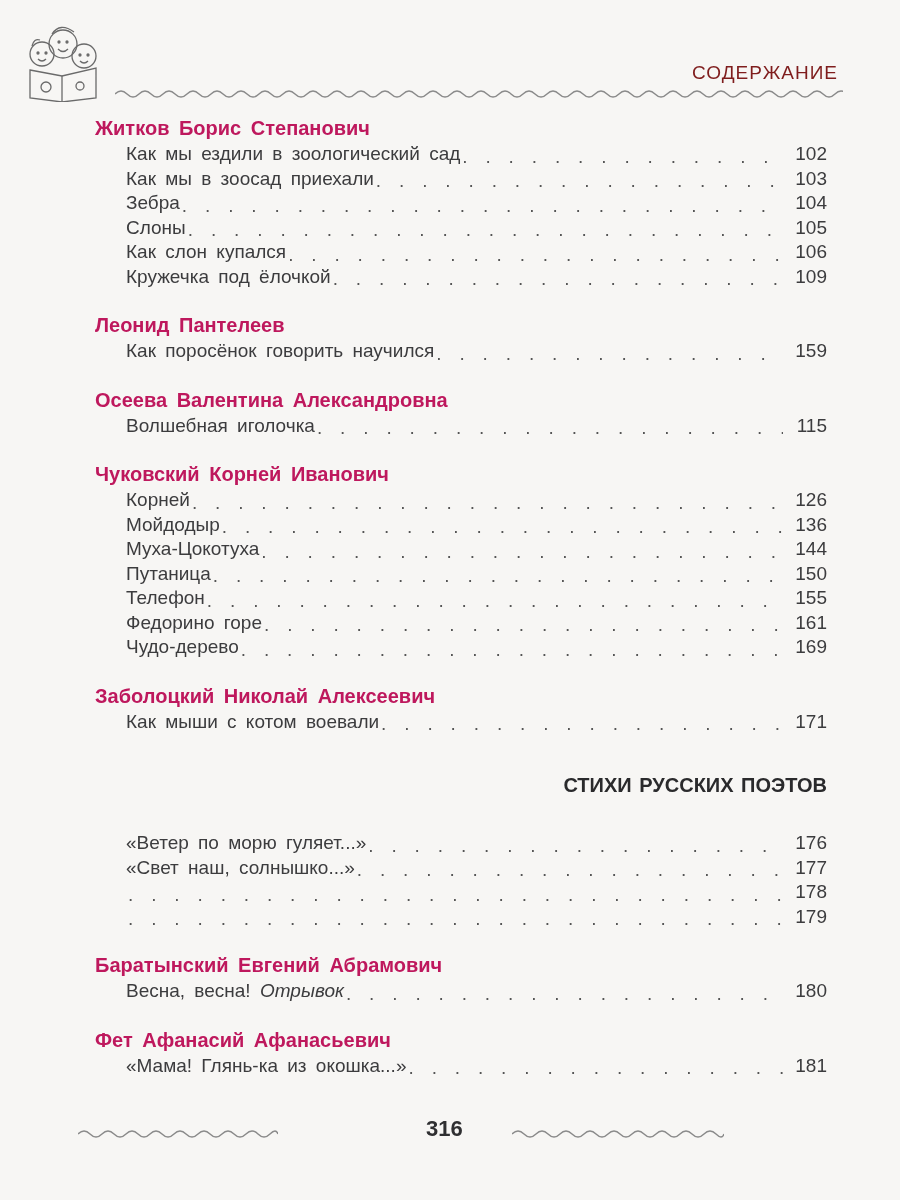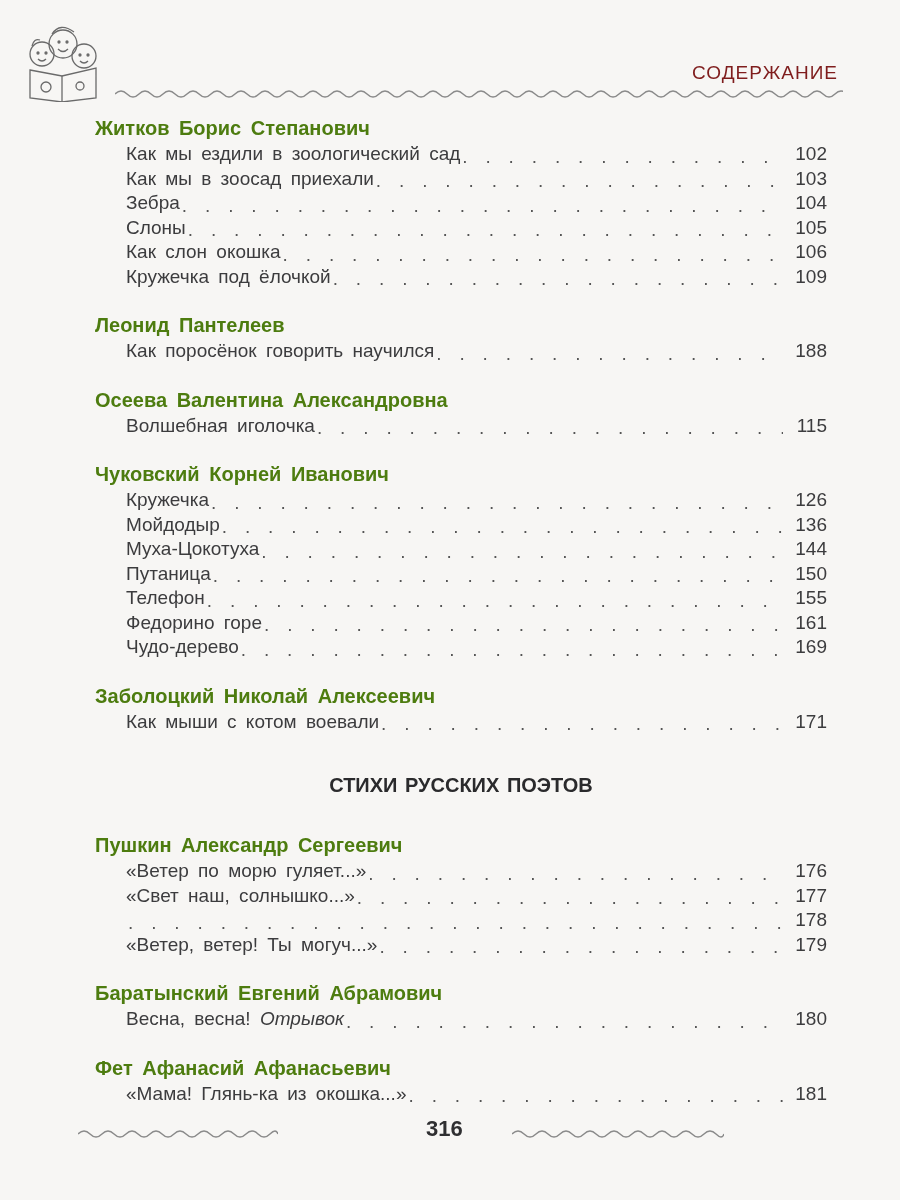--- a/index.html
+++ b/index.html
@@ -11,38 +11,38 @@
     position:relative;
   }
   .logo { position:absolute; left:22px; top:10px; width:82px; height:92px; }
   .header-title {
     position:absolute; right:62px; top:62px;
     font-size:19px; letter-spacing:1px; color:#7f1d1d;
   }
   .wave-top { position:absolute; left:115px; top:88px; width:728px; height:12px; }
   .toc { position:absolute; left:95px; top:114px; width:732px; }
   .author {
-    font-weight:bold; font-size:20px; color:#4d7c0f;
+    font-weight:bold; font-size:20px; color:#be185d;
     word-spacing:4px; height:28px; line-height:28px;
   }
   .entry {
     display:flex; align-items:flex-end;
     margin-left:31px; font-size:19px; height:24.5px; line-height:24.5px;
     word-spacing:4px; color:#3c3c3e;
   }
   .entry .title { white-space:nowrap; }
   .entry .title i { font-style:italic; }
   .entry .leader {
     flex:1; overflow:hidden; white-space:nowrap; margin:0 6px 0 2px;
     letter-spacing:4.3px; color:#555; line-height:20px;
   }
   .entry .page { width:38px; text-align:right; white-space:nowrap; }
   .group { margin-bottom:22px; }
   .section-title {
-    text-align:center; font-weight:bold; font-size:20px; color:#2a2a2c;
+    text-align:right; font-weight:bold; font-size:20px; color:#2a2a2c;
     margin:40px 0 34px 0; word-spacing:2px;
   }
   .footer { position:absolute; left:0; top:1112px; width:764px; height:40px; }
   .wave-bl { position:absolute; left:78px; top:16px; width:200px; height:12px; }
   .wave-br { position:absolute; left:512px; top:16px; width:212px; height:12px; }
   .page-num {
     position:absolute; left:426px; top:4px; font-weight:bold; font-size:22px; color:#2f2f31;
   }
 </style>
 </head>
@@ -91,53 +91,53 @@
         <span class="title">Зебра</span>
         <span class="leader">. . . . . . . . . . . . . . . . . . . . . . . . . . . . . . . . . . . . . . . . . . . . . . . . . . . . . . . . . . . . . . . . . . . . . . . .</span>
         <span class="page">104</span>
       </div>
     <div class="entry">
         <span class="title">Слоны</span>
         <span class="leader">. . . . . . . . . . . . . . . . . . . . . . . . . . . . . . . . . . . . . . . . . . . . . . . . . . . . . . . . . . . . . . . . . . . . . . . .</span>
         <span class="page">105</span>
       </div>
     <div class="entry">
-        <span class="title">Как слон окошка</span>
+        <span class="title">Как слон купался</span>
         <span class="leader">. . . . . . . . . . . . . . . . . . . . . . . . . . . . . . . . . . . . . . . . . . . . . . . . . . . . . . . . . . . . . . . . . . . . . . . .</span>
         <span class="page">106</span>
       </div>
     <div class="entry">
         <span class="title">Кружечка под ёлочкой</span>
         <span class="leader">. . . . . . . . . . . . . . . . . . . . . . . . . . . . . . . . . . . . . . . . . . . . . . . . . . . . . . . . . . . . . . . . . . . . . . . .</span>
         <span class="page">109</span>
       </div>
   </div>
 
   <div class="group">
     <div class="author">Леонид Пантелеев</div>
     <div class="entry">
         <span class="title">Как поросёнок говорить научился</span>
         <span class="leader">. . . . . . . . . . . . . . . . . . . . . . . . . . . . . . . . . . . . . . . . . . . . . . . . . . . . . . . . . . . . . . . . . . . . . . . .</span>
-        <span class="page">188</span>
+        <span class="page">159</span>
       </div>
   </div>
 
   <div class="group">
     <div class="author">Осеева Валентина Александровна</div>
     <div class="entry">
         <span class="title">Волшебная иголочка</span>
         <span class="leader">. . . . . . . . . . . . . . . . . . . . . . . . . . . . . . . . . . . . . . . . . . . . . . . . . . . . . . . . . . . . . . . . . . . . . . . .</span>
         <span class="page">115</span>
       </div>
   </div>
 
   <div class="group">
     <div class="author">Чуковский Корней Иванович</div>
     <div class="entry">
-        <span class="title">Кружечка</span>
+        <span class="title">Корней</span>
         <span class="leader">. . . . . . . . . . . . . . . . . . . . . . . . . . . . . . . . . . . . . . . . . . . . . . . . . . . . . . . . . . . . . . . . . . . . . . . .</span>
         <span class="page">126</span>
       </div>
     <div class="entry">
         <span class="title">Мойдодыр</span>
         <span class="leader">. . . . . . . . . . . . . . . . . . . . . . . . . . . . . . . . . . . . . . . . . . . . . . . . . . . . . . . . . . . . . . . . . . . . . . . .</span>
         <span class="page">136</span>
       </div>
     <div class="entry">
         <span class="title">Муха-Цокотуха</span>
@@ -171,37 +171,35 @@
     <div class="entry">
         <span class="title">Как мыши с котом воевали</span>
         <span class="leader">. . . . . . . . . . . . . . . . . . . . . . . . . . . . . . . . . . . . . . . . . . . . . . . . . . . . . . . . . . . . . . . . . . . . . . . .</span>
         <span class="page">171</span>
       </div>
   </div>
 
   <div class="section-title">СТИХИ РУССКИХ ПОЭТОВ</div>
 
   <div class="group">
-    <div class="author">Пушкин Александр Сергеевич</div>
     <div class="entry">
         <span class="title">«Ветер по морю гуляет...»</span>
         <span class="leader">. . . . . . . . . . . . . . . . . . . . . . . . . . . . . . . . . . . . . . . . . . . . . . . . . . . . . . . . . . . . . . . . . . . . . . . .</span>
         <span class="page">176</span>
       </div>
     <div class="entry">
         <span class="title">«Свет наш, солнышко...»</span>
         <span class="leader">. . . . . . . . . . . . . . . . . . . . . . . . . . . . . . . . . . . . . . . . . . . . . . . . . . . . . . . . . . . . . . . . . . . . . . . .</span>
         <span class="page">177</span>
       </div>
     <div class="entry">
         <span class="leader">. . . . . . . . . . . . . . . . . . . . . . . . . . . . . . . . . . . . . . . . . . . . . . . . . . . . . . . . . . . . . . . . . . . . . . . .</span>
         <span class="page">178</span>
       </div>
     <div class="entry">
-        <span class="title">«Ветер, ветер! Ты могуч...»</span>
         <span class="leader">. . . . . . . . . . . . . . . . . . . . . . . . . . . . . . . . . . . . . . . . . . . . . . . . . . . . . . . . . . . . . . . . . . . . . . . .</span>
         <span class="page">179</span>
       </div>
   </div>
 
   <div class="group">
     <div class="author">Баратынский Евгений Абрамович</div>
     <div class="entry">
         <span class="title"><span>Весна, весна!</span> <i>Отрывок</i></span>
         <span class="leader">. . . . . . . . . . . . . . . . . . . . . . . . . . . . . . . . . . . . . . . . . . . . . . . . . . . . . . . . . . . . . . . . . . . . . . . .</span>

